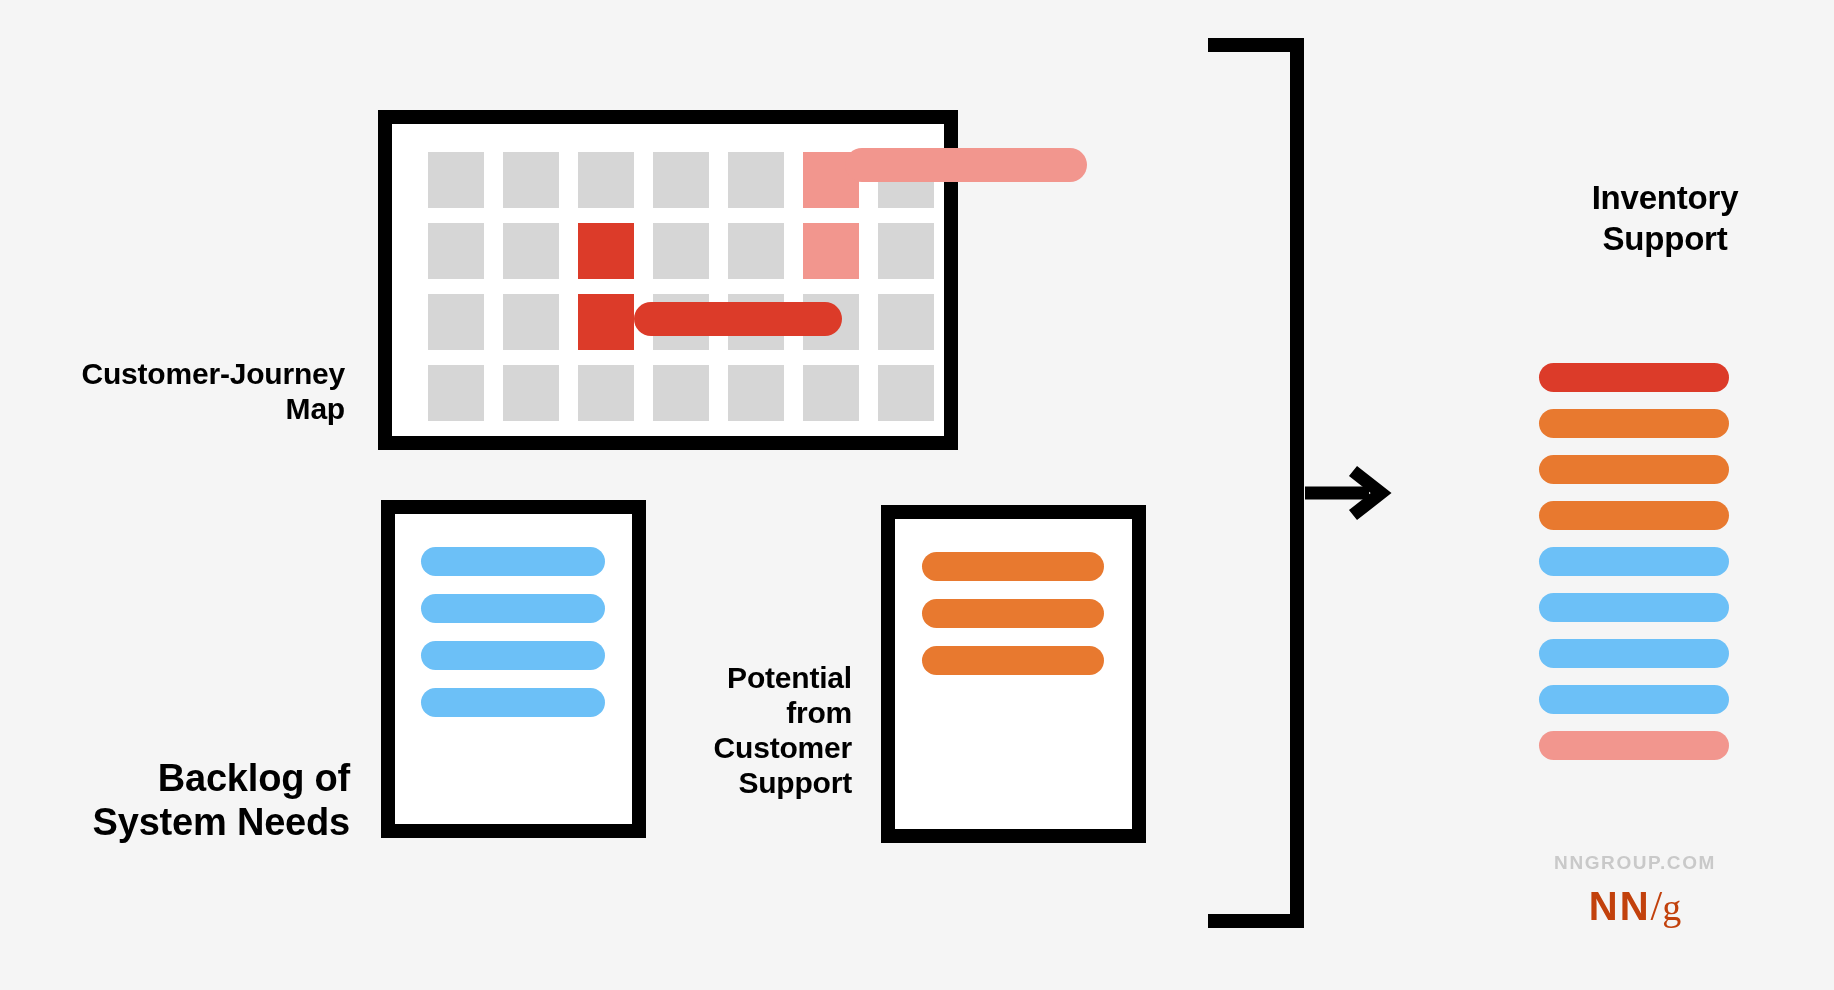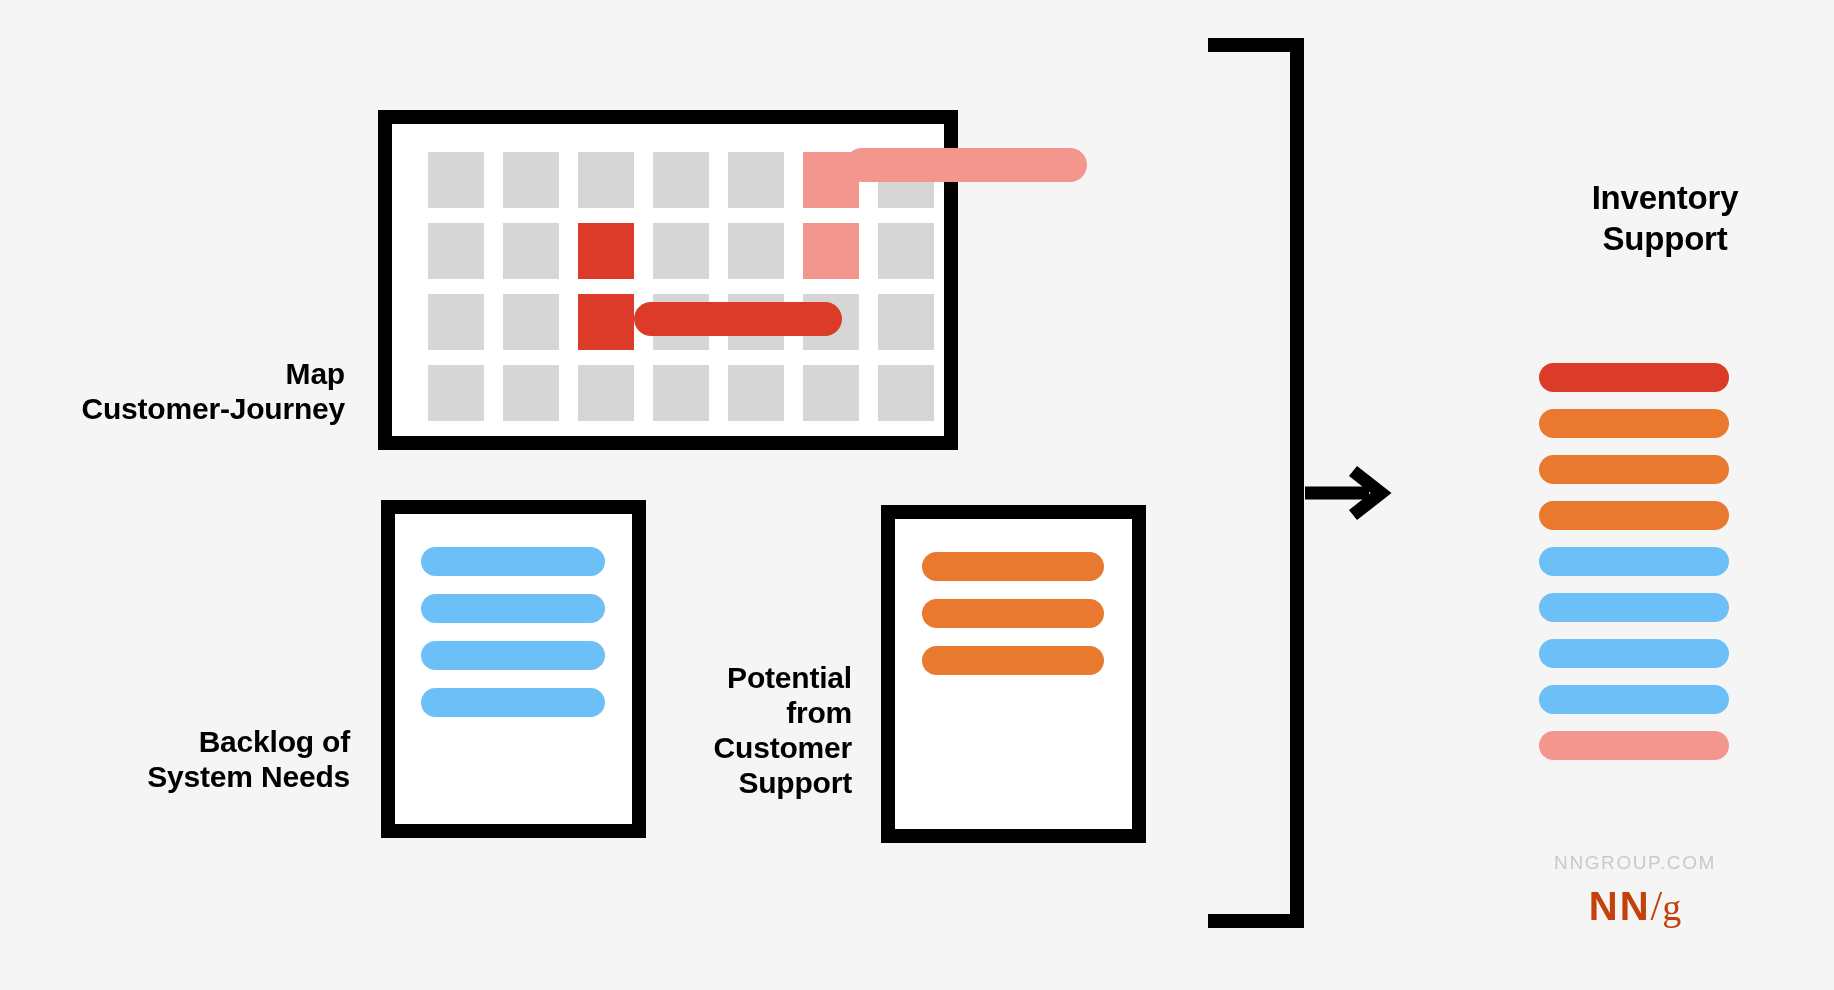--- a/index.html
+++ b/index.html
@@ -108,24 +108,24 @@
   #backlog-card {
     left: 381px;
     top: 500px;
     width: 265px;
     height: 338px;
   }
   #backlog-card .doc-lines { left: 26px; right: 27px; top: 33px; gap: 18px; }
 
   #backlog-label {
     left: 60px;
-    top: 724px;
+    top: 756px;
     width: 290px;
     text-align: right;
-    font-size: 30px;
+    font-size: 38px;
   }
 
   #transcript-card {
     left: 881px;
     top: 505px;
     width: 265px;
     height: 338px;
   }
   #transcript-card .doc-lines { left: 27px; right: 28px; top: 33px; gap: 18px; }
 
@@ -200,21 +200,21 @@
   
   #nngroup-url {
     position: absolute;
     left: 1470px;
     top: 852px;
     width: 330px;
     text-align: center;
     font-size: 19px;
     letter-spacing: 1.6px;
     color: #c9c9c9;
-    font-weight: normal;
+    font-weight: bold;
   }
   #nng-logo {
     position: absolute;
     left: 1470px;
     top: 882px;
     width: 330px;
     text-align: center;
     font-size: 40px;
     color: #c2410c;
   }
@@ -233,22 +233,22 @@
     font-family: "Liberation Serif", serif;
     font-size: 38px;
   }
 </style>
 </head>
 <body>
 
 <div id="stage">
 
   <div class="label" id="cjm-label">
+    <div>Customer-Journey</div>
     <div>Map</div>
-    <div>Customer-Journey</div>
   </div>
 
   <div id="journey-map">
     <div id="journey-grid">
 
       <div class="cell gray"></div>
       <div class="cell gray"></div>
       <div class="cell gray"></div>
       <div class="cell gray"></div>
       <div class="cell gray"></div>

